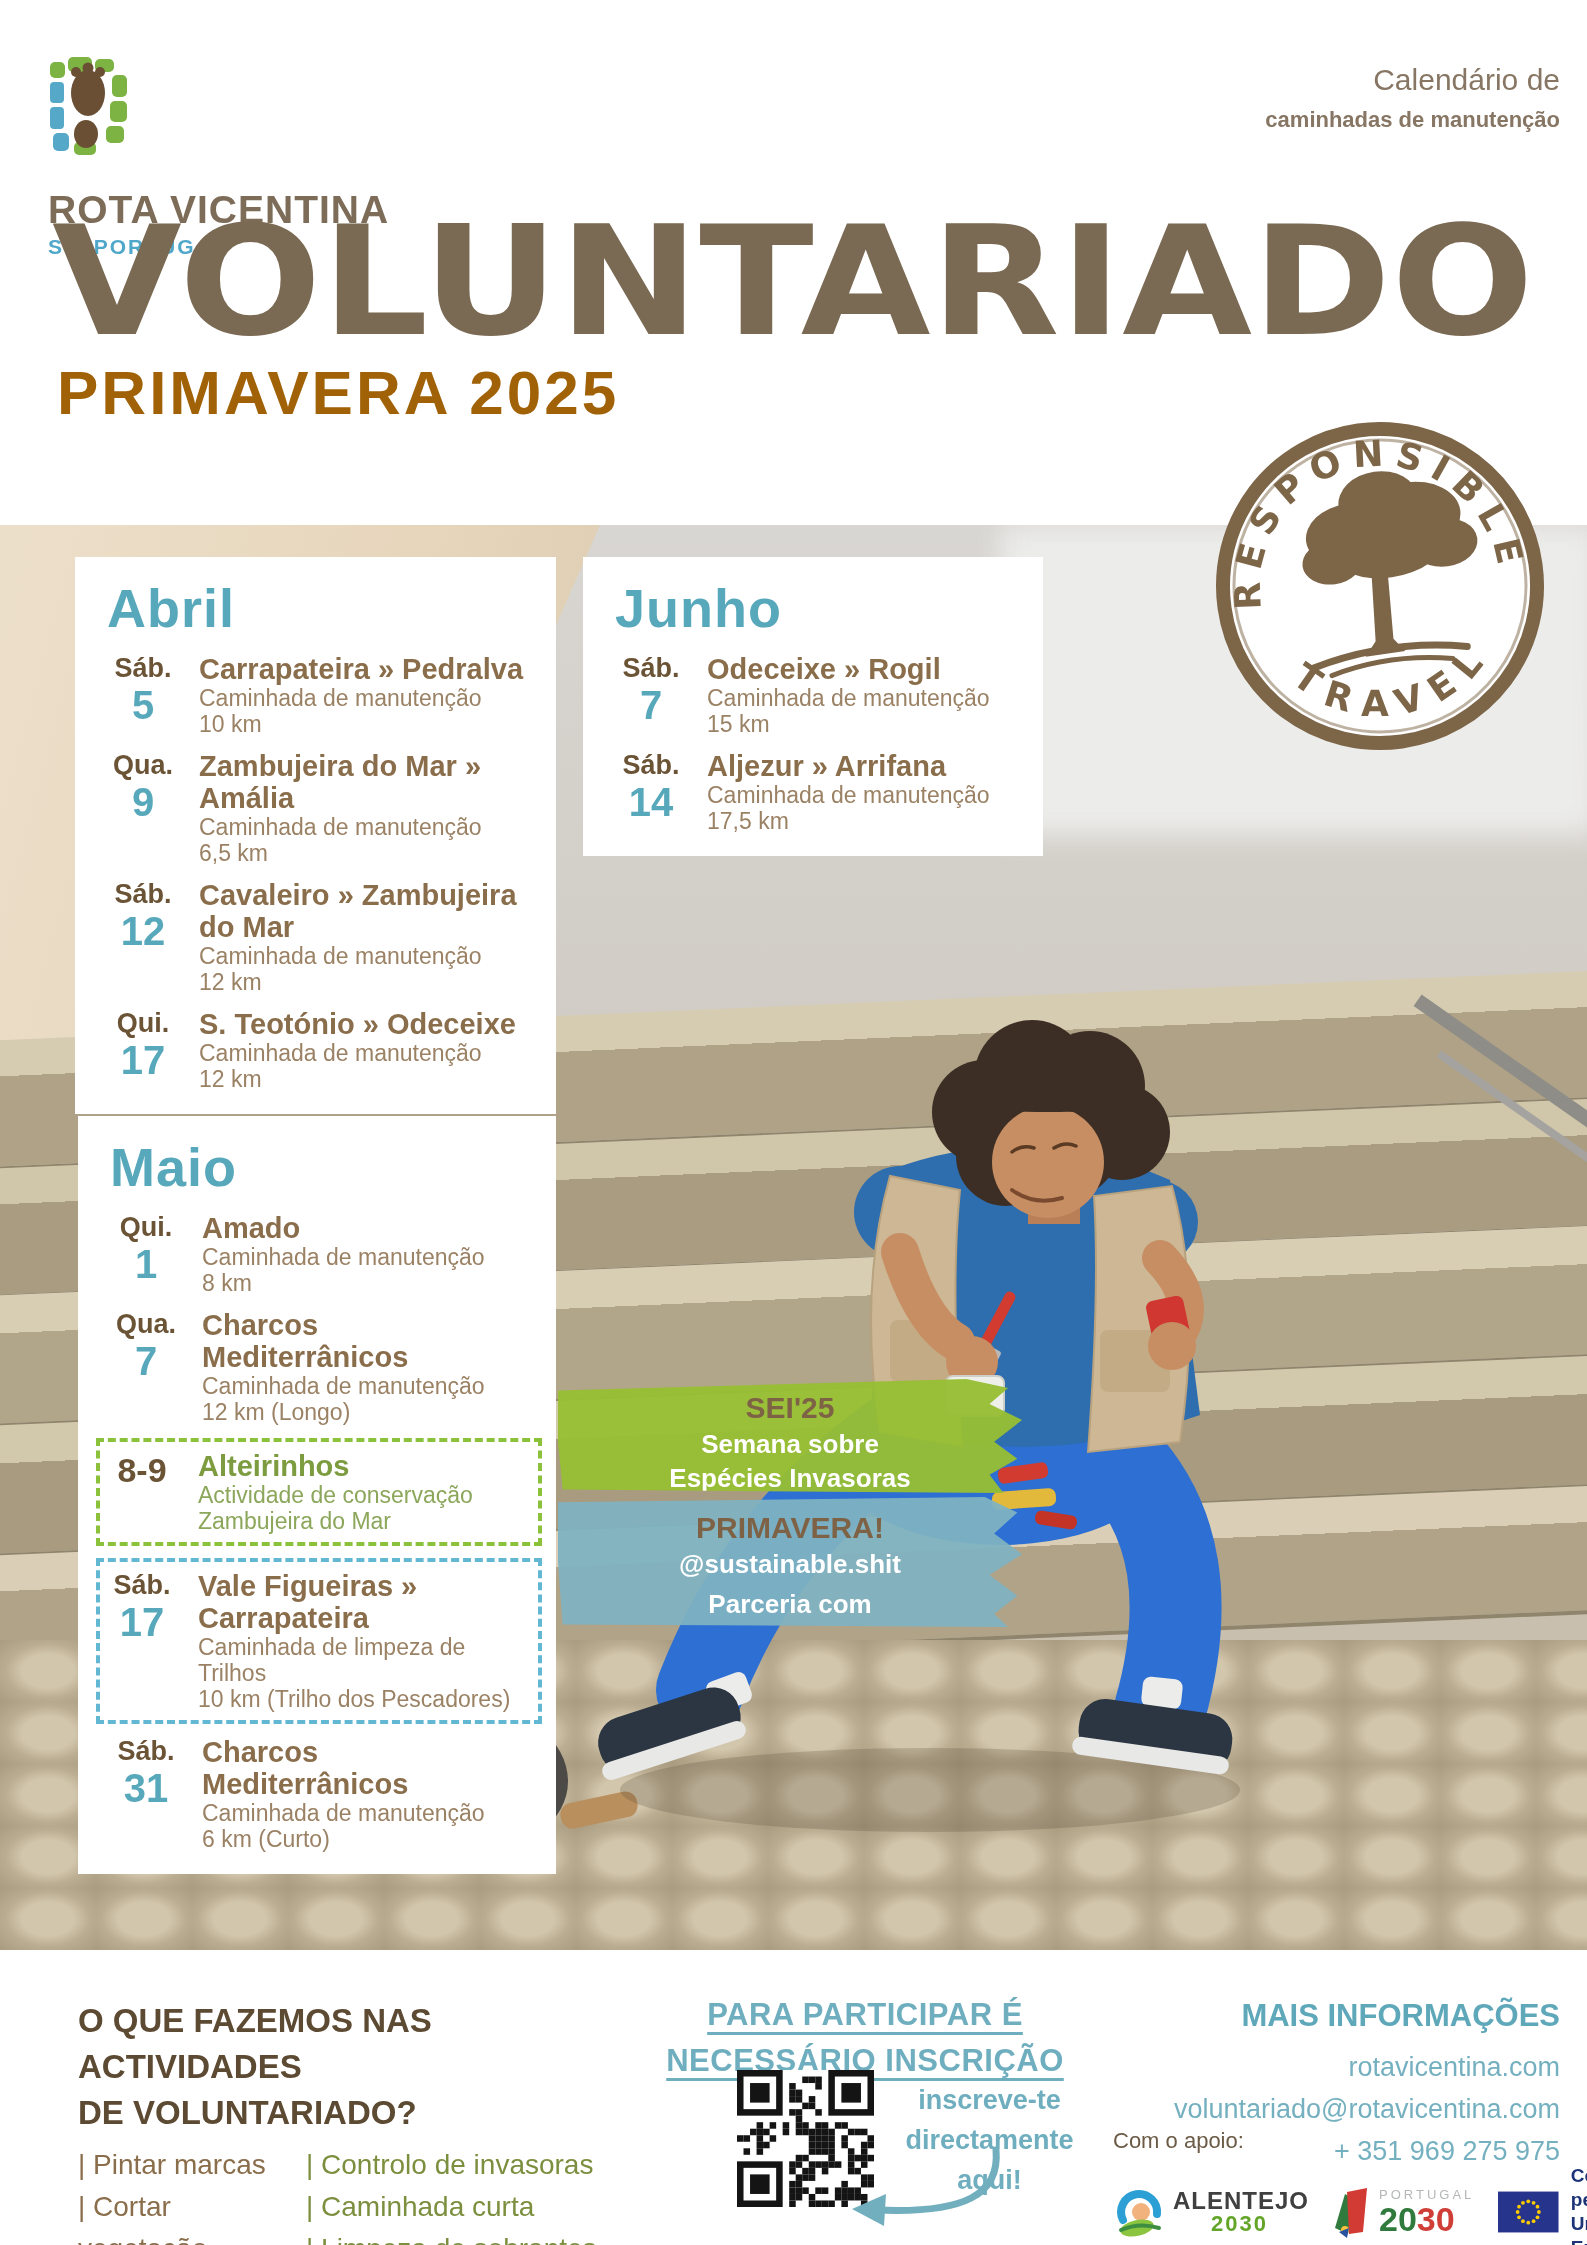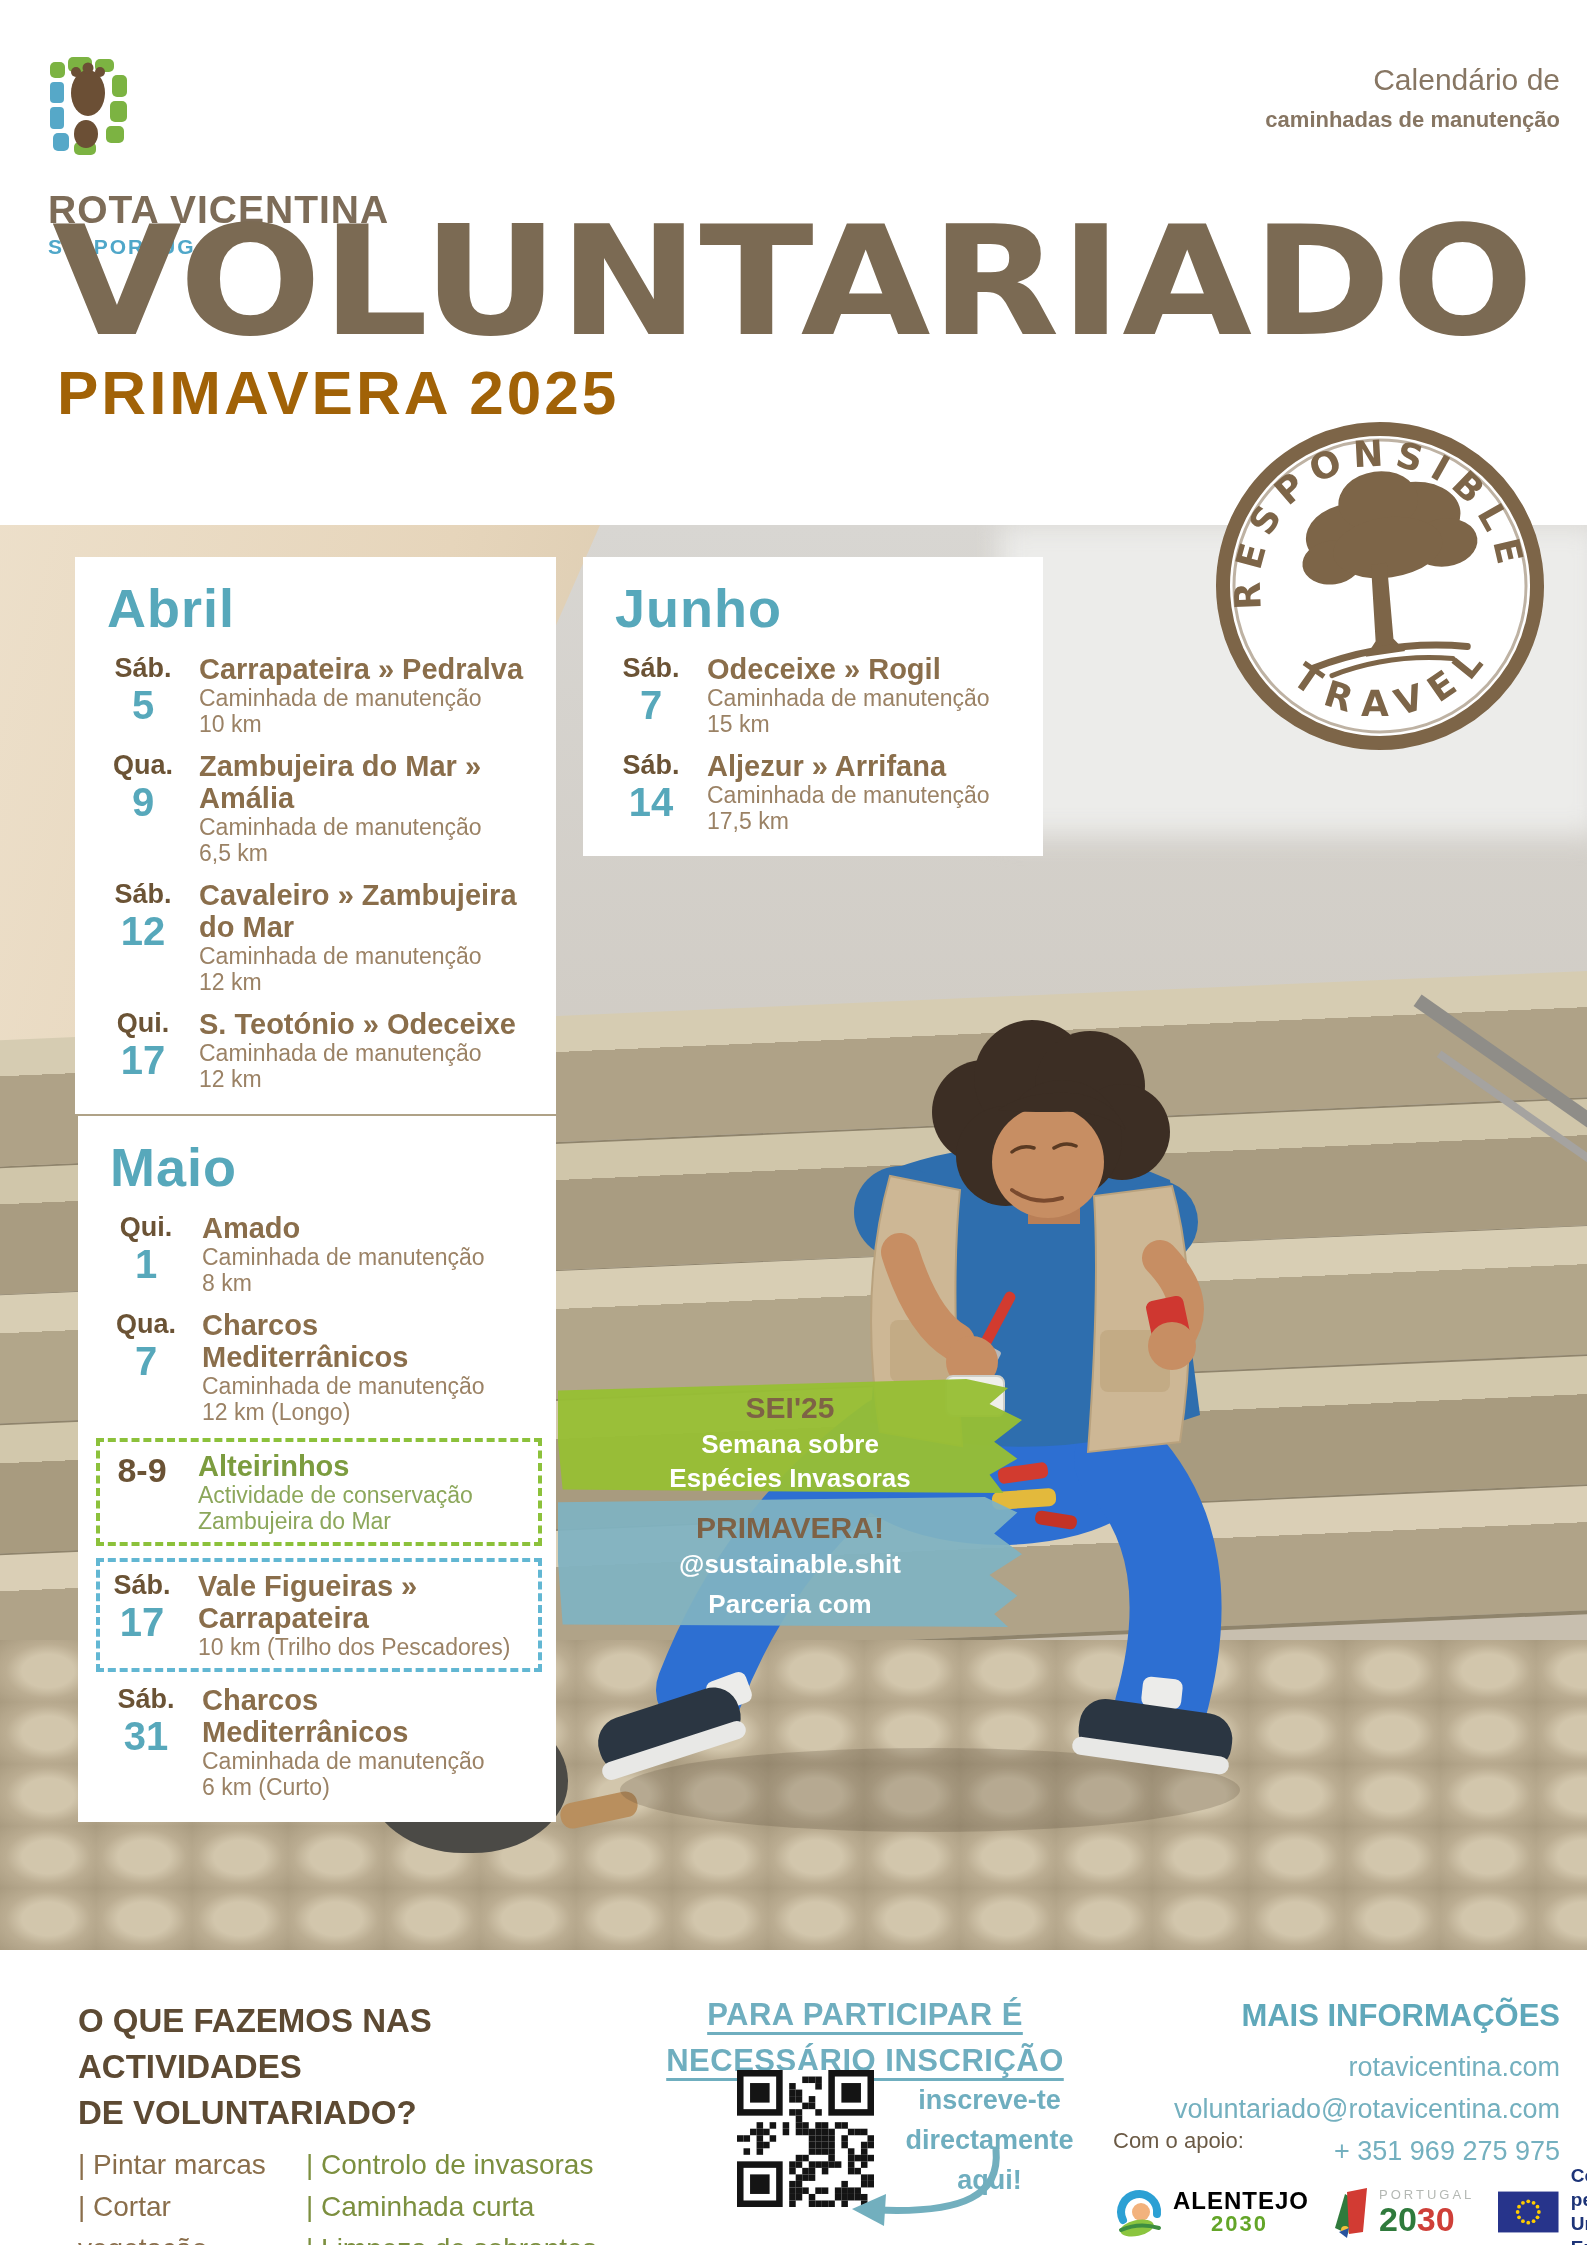--- a/index.html
+++ b/index.html
@@ -86,21 +86,21 @@
   .cta{left:882px;top:2080px;width:215px;text-align:center;font-size:27px;font-weight:bold;color:#6FAEBF;line-height:40px;z-index:9;}
   .arrow-svg{left:828px;top:2146px;z-index:9;}
 
   .info{right:27px;top:1998px;text-align:right;z-index:9;}
   .info-h{font-size:31px;font-weight:bold;color:#5FA8BA;margin-bottom:12px;}
   .info-l{font-size:27px;font-weight:500;color:#74B0BF;line-height:42px;}
 
   .apoio{left:1113px;top:2128px;width:450px;z-index:9;}
   .apoio-lbl{font-size:22px;color:#6B5A45;margin-bottom:10px;}
   .apoio-logos{display:flex;align-items:center;gap:24px;}
-  .al-txt .a1{font-size:24px;font-weight:bold;color:#000000;letter-spacing:1px;line-height:24px;}
+  .al-txt .a1{font-size:24px;font-weight:bold;color:#404040;letter-spacing:1px;line-height:24px;}
   .al-txt .a2{font-size:22px;font-weight:bold;color:#63A528;letter-spacing:2px;margin-left:38px;line-height:22px;}
   .pt-txt .p1{font-size:13px;color:#B4B8B4;letter-spacing:3px;line-height:14px;}
   .pt-txt .p2{font-size:34px;font-weight:bold;line-height:34px;}
   .pt-txt .pg{color:#2F7A3C;} .pt-txt .pr{color:#CF3F38;}
   .eu-wrap{display:flex;align-items:center;gap:12px;}
   .eu-txt{font-size:19px;font-weight:bold;color:#1D3478;line-height:24px;}
 </style>
 </head>
 <body>
 
@@ -341,20 +341,21 @@
       </div>
     </div>
     <div class="box box-blue">
       <div class="ev">
         <div class="ev-day">
             <div class="d-lbl">Sáb.</div>
           <div class="d-num">17</div>
           </div>
         <div class="ev-tx">
             <div class="ev-title">Vale Figueiras » Carrapateira</div>
+          <div class="ev-desc">Caminhada de limpeza de Trilhos</div>
           <div class="ev-desc">10 km (Trilho dos Pescadores)</div>
           </div>
       </div>
     </div>
     <div class="ev">
       <div class="ev-day">
           <div class="d-lbl">Sáb.</div>
         <div class="d-num">31</div>
         </div>
       <div class="ev-tx">

